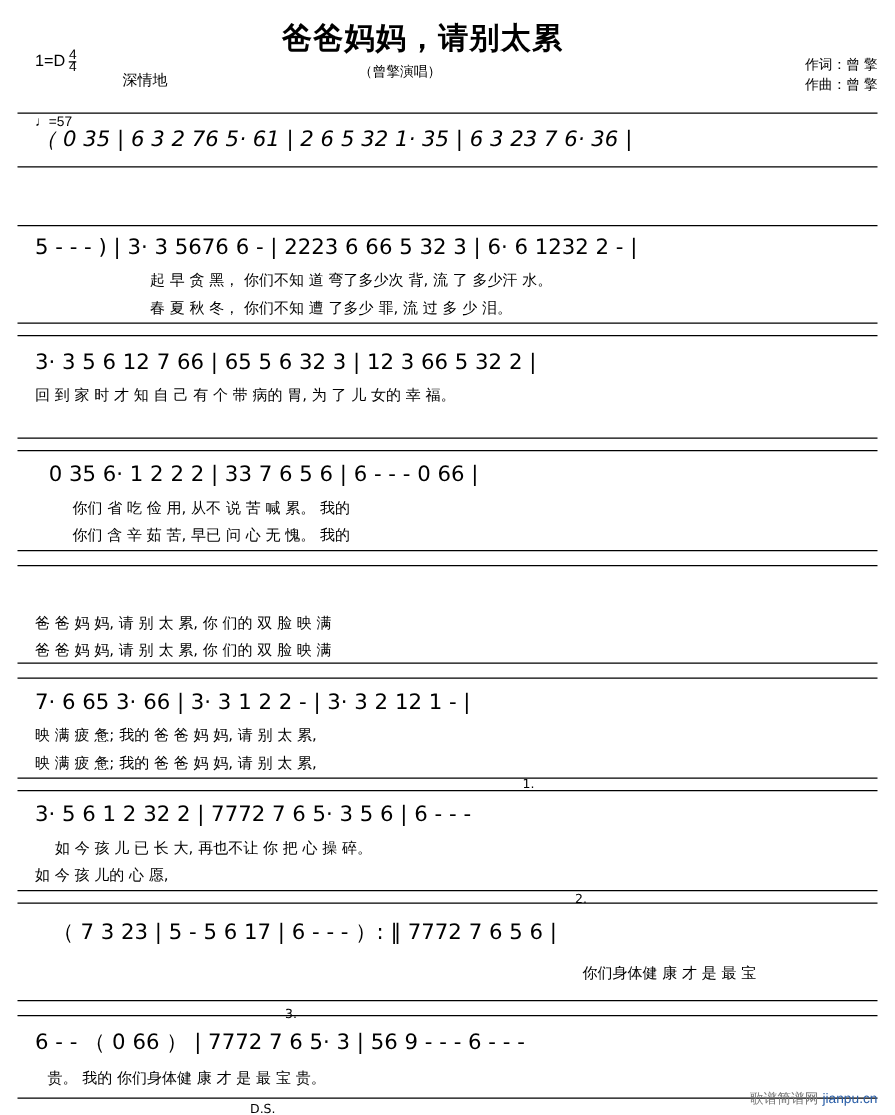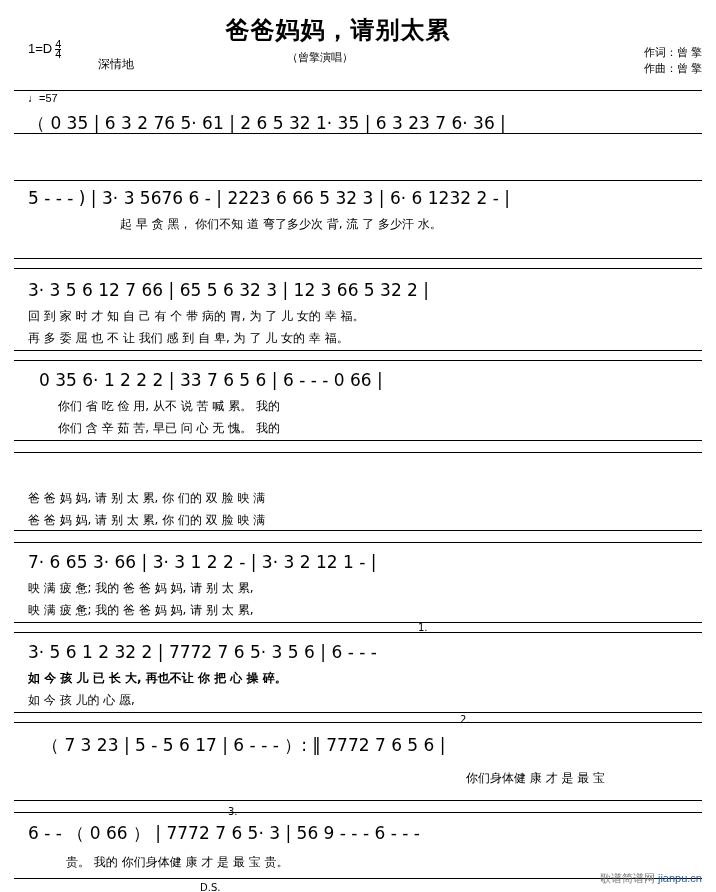--- a/index.html
+++ b/index.html
@@ -38,32 +38,32 @@
   <div class="keyline">
     <span class="num">1=D</span><span class="frac"><span style="display:block;border-bottom:1px solid #000;">4</span><span style="display:block;">4</span></span>
   </div>
   <div class="tempo">
     <span>♩</span><span>=57</span>
   </div>
   <div class="mood">深情地</div>
 
   <div class="staffline" style="top:90px;"></div>
   <div class="staffline" style="top:133px;"></div>
-  <div class="notes" style="top:112px;left:28px;">（ 0 35 | 6 3  2 76 5· 61 | 2 6 5 32 1· 35 | 6 3 23 7 6· 36 |</div>
+  <div class="notes" style="top:100px;left:28px;font-style:italic;">（ 0 35 | 6 3  2 76 5· 61 | 2 6 5 32 1· 35 | 6 3 23 7 6· 36 |</div>
 
   <div class="staffline" style="top:180px;"></div>
   <div class="staffline" style="top:258px;"></div>
   <div class="notes" style="top:188px;left:28px;">5 - - - ) | 3· 3 5676 6 - | 2223 6 66 5 32 3 | 6· 6 1232 2 - |</div>
   <div class="lyric" style="top:216px;left:120px;">起  早 贪      黑，   你们不知  道  弯了多少次 背, 流   了 多少汗   水。</div>
+  <div class="lyric" style="top:238px;left:120px;">春  夏 秋      冬，   你们不知  遭  了多少  罪, 流   过 多 少   泪。</div>
 
   <div class="staffline" style="top:268px;"></div>
   <div class="staffline" style="top:350px;"></div>
   <div class="notes" style="top:280px;left:28px;">3· 3 5 6 12 7 66 | 65 5 6 32 3 | 12 3 66 5 32 2 |</div>
   <div class="lyric" style="top:308px;left:28px;">回   到 家 时    才 知 自 己    有 个 带 病的 胃,  为 了 儿 女的 幸    福。</div>
-  <div class="lyric" style="top:330px;left:28px;">再   多 委 屈    也 不 让 我们  感 到 自   卑,  为 了 儿 女的 幸    福。</div>
 
   <div class="staffline" style="top:360px;"></div>
   <div class="staffline" style="top:440px;"></div>
   <div class="notes" style="top:370px;left:39px;">0 35 6· 1 2 2 2 | 33 7 6 5 6 | 6 - - - 0 66 |</div>
   <div class="lyric" style="top:398px;left:58px;">你们   省 吃 俭 用,        从不 说 苦 喊 累。           我的</div>
   <div class="lyric" style="top:420px;left:58px;">你们   含 辛 茹 苦,        早已 问 心 无 愧。           我的</div>
 
   <div class="staffline" style="top:452px;"></div>
   <div class="staffline" style="top:530px;"></div>
   <div class="lyric" style="top:490px;left:28px;">爸  爸 妈   妈,  请 别 太   累,  你 们的 双 脸 映    满</div>
@@ -72,34 +72,34 @@
   <div class="staffline" style="top:542px;"></div>
   <div class="staffline" style="top:622px;"></div>
   <div class="notes" style="top:552px;left:28px;">7· 6 65 3· 66 | 3· 3 1 2 2 - | 3· 3 2 12 1 - |</div>
   <div class="lyric" style="top:580px;left:28px;">映  满 疲   惫; 我的 爸 爸 妈    妈,   请 别 太    累,</div>
   <div class="lyric" style="top:602px;left:28px;">映  满 疲   惫; 我的 爸 爸 妈    妈,   请 别 太    累,</div>
 
   <div class="staffline" style="top:632px;"></div>
   <div class="staffline" style="top:712px;"></div>
   <div class="notes" style="top:642px;left:28px;">3· 5 6 1 2 32 2 | 7772 7 6 5· 3 5 6 | 6 - - -</div>
   <div class="lyric small" style="top:622px;left:418px;">1.</div>
-  <div class="lyric" style="top:670px;left:28px;font-weight:bold;">如  今 孩 儿  已 长 大,  再也不让  你 把 心   操   碎。</div>
+  <div class="lyric" style="top:670px;left:44px;">如  今 孩 儿  已 长 大,  再也不让  你 把 心   操   碎。</div>
   <div class="lyric" style="top:692px;left:28px;">如  今 孩 儿的 心   愿,</div>
 
   <div class="staffline" style="top:722px;"></div>
   <div class="staffline" style="top:800px;"></div>
   <div class="notes" style="top:734px;left:42px;">（ 7 3 23 | 5 - 5 6 17 | 6 - - - ）: ‖  7772 7 6 5 6 |</div>
   <div class="lyric small" style="top:714px;left:460px;">2.</div>
   <div class="lyric" style="top:770px;left:466px;">你们身体健 康 才 是 最 宝</div>
 
   <div class="staffline" style="top:812px;"></div>
   <div class="staffline" style="top:878px;"></div>
   <div class="notes" style="top:822px;left:28px;">6 - - （ 0 66 ） | 7772 7 6 5· 3 | 56 9 - - - 6 - - -</div>
   <div class="lyric small" style="top:806px;left:228px;">3.</div>
   <div class="lyric small" style="top:850px;left:200px;margin-top:32px;">D.S.</div>
-  <div class="lyric" style="top:854px;left:38px;margin-left:28px;">贵。      我的        你们身体健 康 才  是  最 宝 贵。</div>
+  <div class="lyric" style="top:854px;left:38px;">贵。      我的        你们身体健 康 才  是  最 宝 贵。</div>
 
   <div class="watermark">
     <span>歌谱简谱网</span>
     <span class="wm-blue">jianpu.cn</span>
   </div>
 
 </div>
 
 </body></html>

